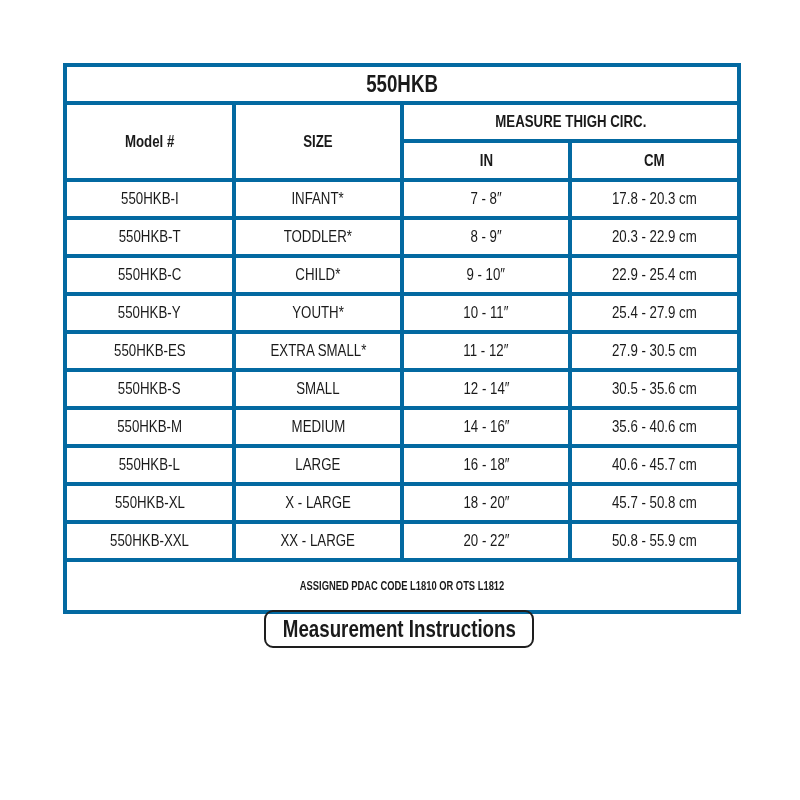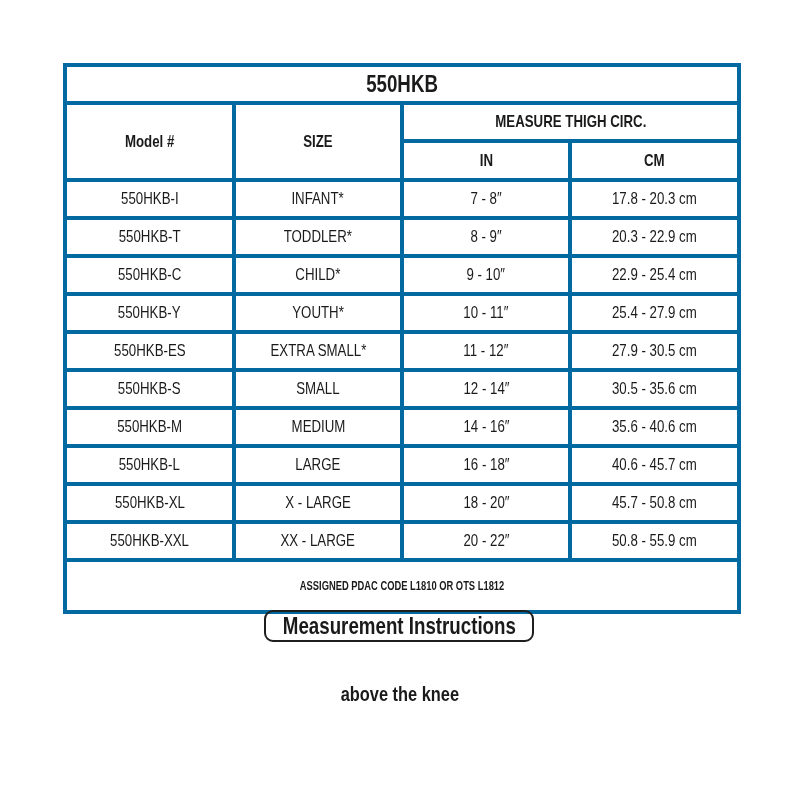--- a/index.html
+++ b/index.html
@@ -58,21 +58,21 @@
     .footer-cell {
       height: 48px;
       font-size: 12px;
       font-weight: bold !important;
     }
     .instructions-badge {
       position: absolute;
       left: 264px;
       top: 610px;
       width: 270px;
-      height: 32px;
+      height: 38px;
       border: 2px solid #1e1e1e;
       border-radius: 9px;
       display: flex;
       align-items: center;
       justify-content: center;
       box-sizing: border-box;
       font-size: 24px;
       font-weight: bold;
       color: #1a1a1a;
     }
@@ -192,14 +192,13 @@
     </td>
   </tr>
 </tbody>
   </table>
 
 <div class="instructions-badge">
   <span class="condensed">Measurement Instructions</span>
 </div>
 
 <div class="instructions-text">
-  <span class="line"><span class="condensed">above the knee</span></span>
 </div>
 
 </body></html>

